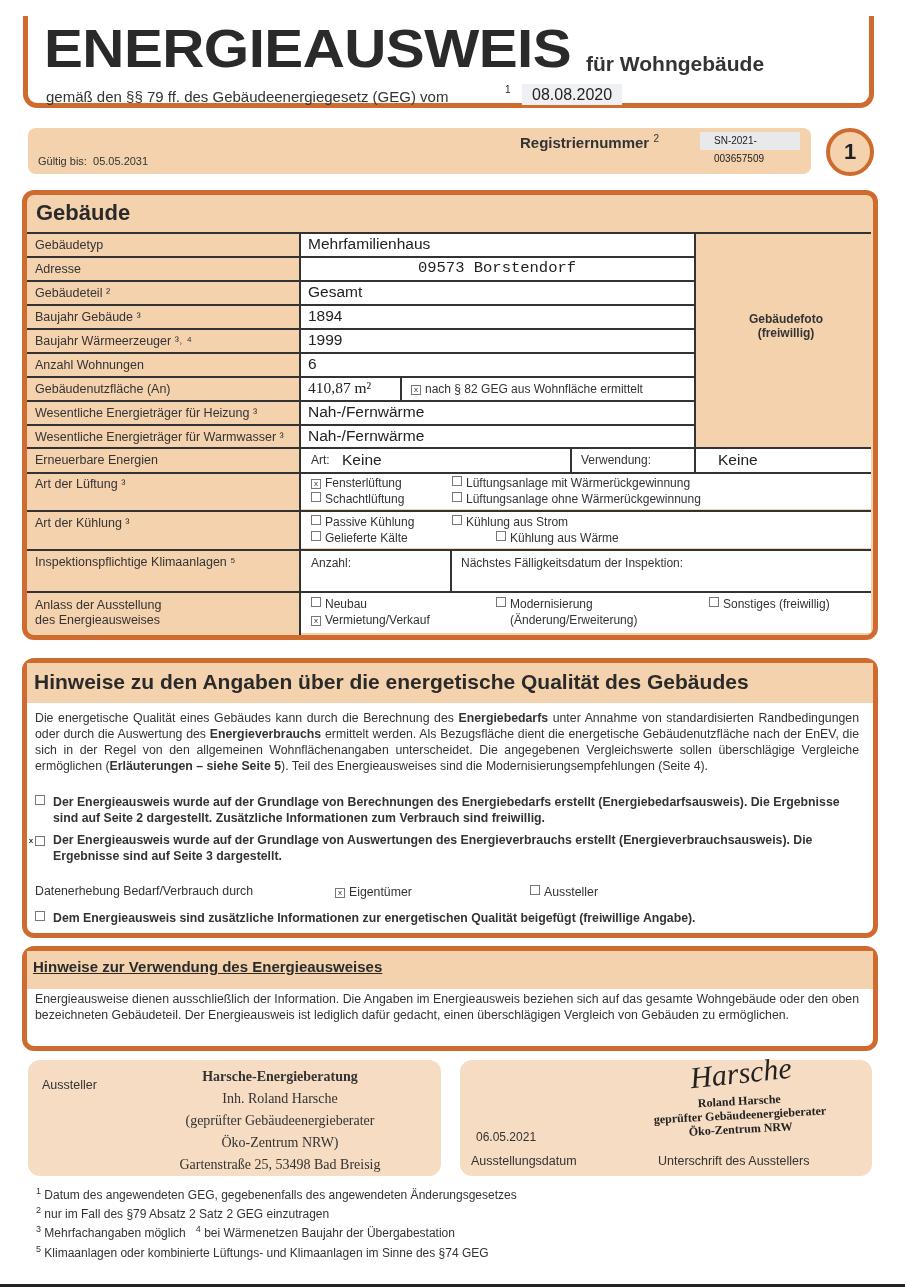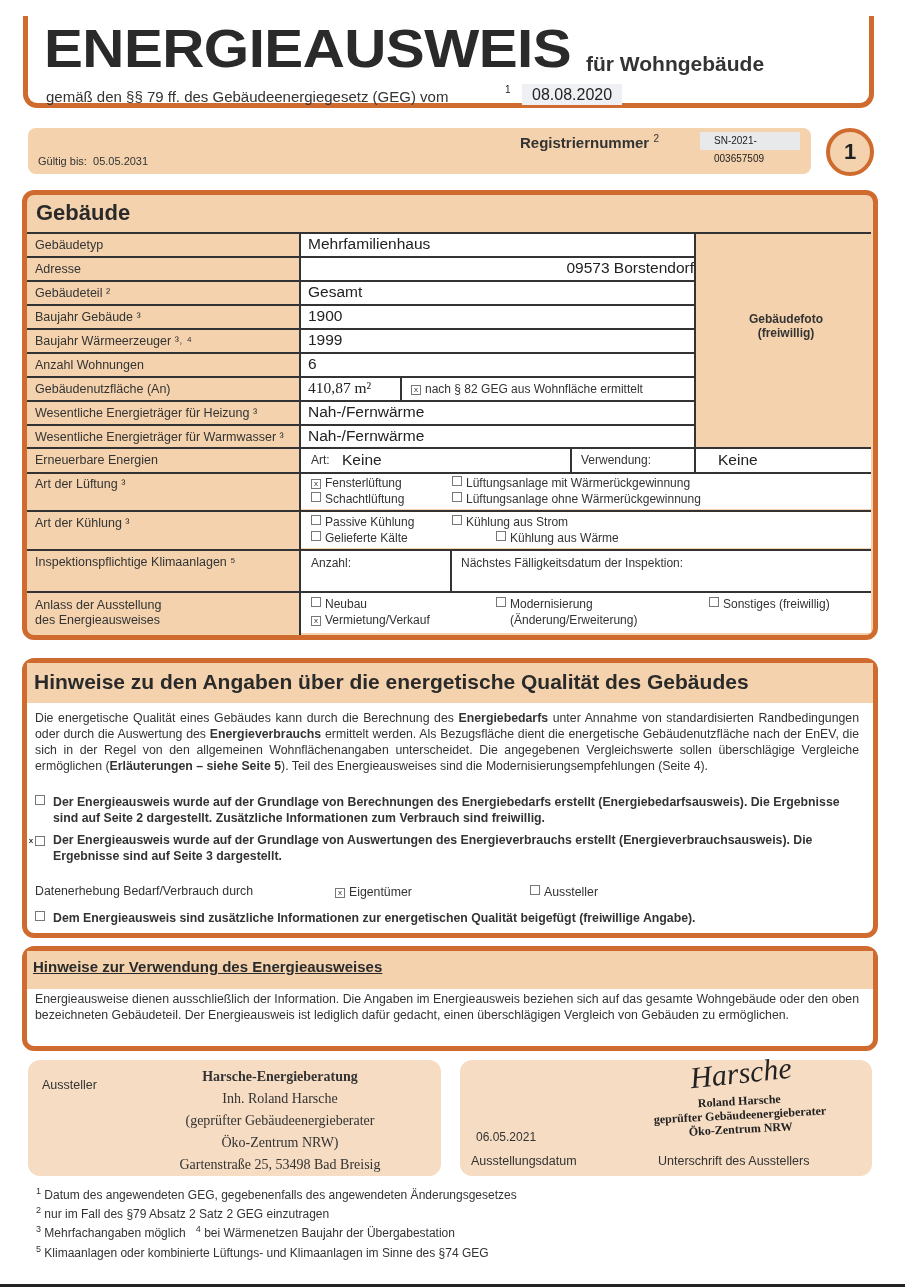--- a/index.html
+++ b/index.html
@@ -81,29 +81,29 @@
   </div>
 
 <div id="geb-rows">
     <div class="row-line" style="left: 27px; top: 232px; width: 844px;"></div>
     <div class="val" style="left: 300px; top: 234px; width: 394px; height: 22px;"></div>
     <div class="lbl" style="top: 238px;">Gebäudetyp</div>
     <div class="val" style="top: 235px; left: 308px;">Mehrfamilienhaus</div>
     <div class="row-line" style="left: 27px; top: 256px; width: 669px;"></div>
     <div class="val" style="left: 300px; top: 258px; width: 394px; height: 22px;"></div>
     <div class="lbl" style="top: 262px;">Adresse</div>
-    <div class="val" style="top: 259px; left: 300px; width: 394px; text-align: right;">09573 Borstendorf</div>
+    <div class="val" style="top: 259px; left: 300px; width: 394px; text-align: center; font-family: Liberation Mono, monospace;">09573 Borstendorf</div>
     <div class="row-line" style="left: 27px; top: 280px; width: 669px;"></div>
     <div class="val" style="left: 300px; top: 282px; width: 394px; height: 22px;"></div>
     <div class="lbl" style="top: 286px;">Gebäudeteil ²</div>
     <div class="val" style="top: 283px; left: 308px;">Gesamt</div>
     <div class="row-line" style="left: 27px; top: 304px; width: 669px;"></div>
     <div class="val" style="left: 300px; top: 306px; width: 394px; height: 22px;"></div>
     <div class="lbl" style="top: 310px;">Baujahr Gebäude ³</div>
-    <div class="val" style="top: 307px; left: 308px;">1900</div>
+    <div class="val" style="top: 307px; left: 308px;">1894</div>
     <div class="row-line" style="left: 27px; top: 328px; width: 669px;"></div>
     <div class="val" style="left: 300px; top: 330px; width: 394px; height: 22px;"></div>
     <div class="lbl" style="top: 334px;">Baujahr Wärmeerzeuger ³˒ ⁴</div>
     <div class="val" style="top: 331px; left: 308px;">1999</div>
     <div class="row-line" style="left: 27px; top: 352px; width: 669px;"></div>
     <div class="val" style="left: 300px; top: 354px; width: 394px; height: 22px;"></div>
     <div class="lbl" style="top: 358px;">Anzahl Wohnungen</div>
     <div class="val" style="top: 355px; left: 308px;">6</div>
     <div class="row-line" style="left: 27px; top: 376px; width: 669px;"></div>
     <div class="val" style="left: 300px; top: 378px; width: 394px; height: 22px;"></div>

